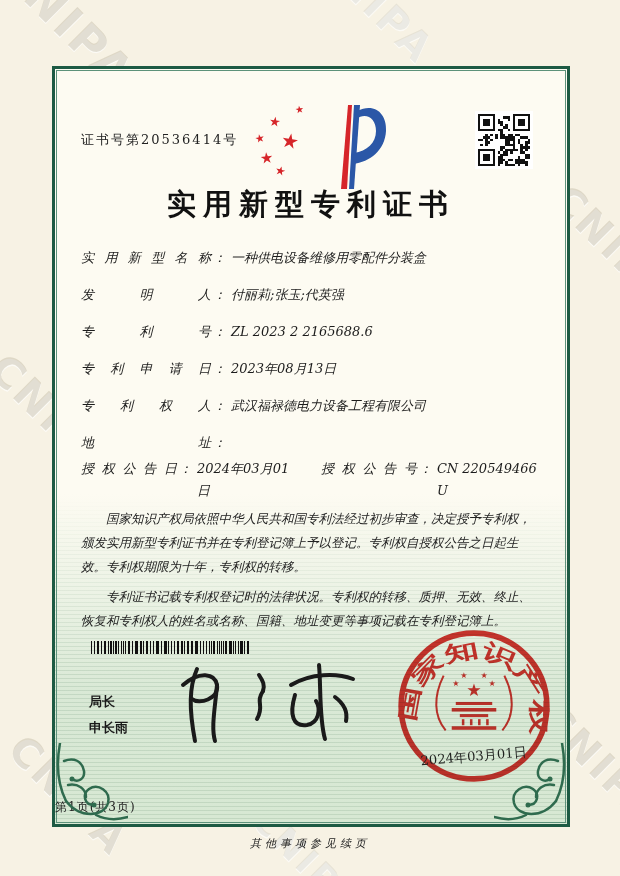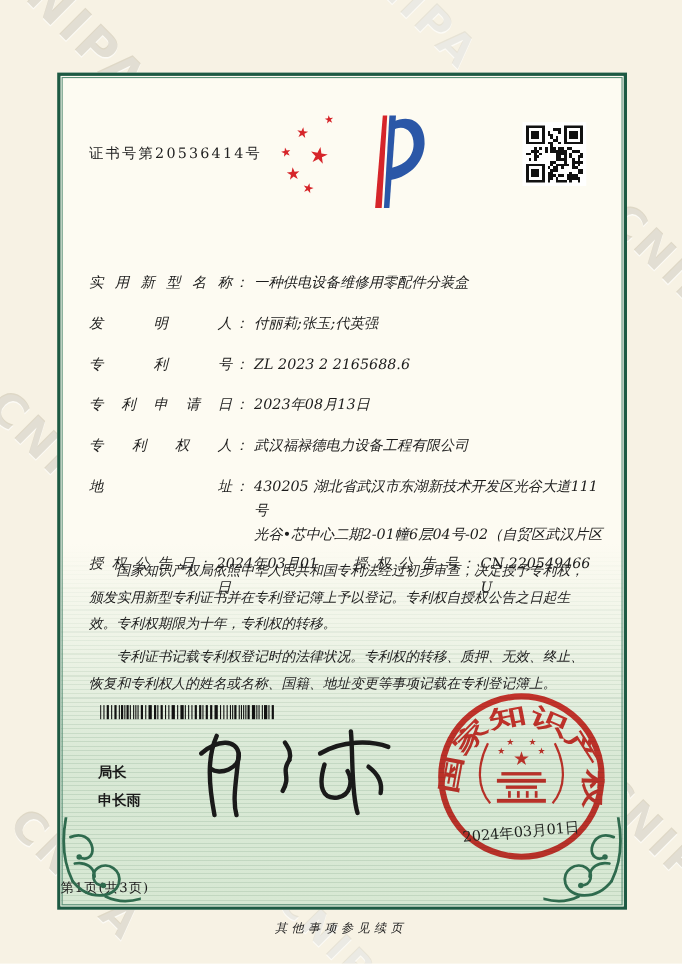--- a/index.html
+++ b/index.html
@@ -230,20 +230,21 @@
         <rect x="2" y="2" width="3" height="3" fill="#111"></rect>
         <rect x="14" y="0" width="7" height="7" fill="#111"></rect>
         <rect x="15" y="1" width="5" height="5" fill="#fff"></rect>
         <rect x="16" y="2" width="3" height="3" fill="#111"></rect>
         <rect x="0" y="14" width="7" height="7" fill="#111"></rect>
         <rect x="1" y="15" width="5" height="5" fill="#fff"></rect>
         <rect x="2" y="16" width="3" height="3" fill="#111"></rect>
       </svg>
   </div>
 
+  <div class="title">实用新型专利证书</div>
 
   <div class="rows">
     <div class="row">
       <span class="lbl">实用新型名称</span>
       <span class="colon">：</span>
       <span class="val">一种供电设备维修用零配件分装盒</span>
     </div>
     <div class="row">
       <span class="lbl">发明人</span>
       <span class="colon">：</span>
@@ -260,24 +261,20 @@
       <span class="val">2023年08月13日</span>
     </div>
     <div class="row">
       <span class="lbl">专利权人</span>
       <span class="colon">：</span>
       <span class="val">武汉福禄德电力设备工程有限公司</span>
     </div>
     <div class="row addr">
       <span class="lbl">地址</span>
       <span class="colon">：</span>
-      <span class="val">
-        <span>430205 湖北省武汉市东湖新技术开发区光谷大道111号</span><br>
-        <span>光谷•芯中心二期2-01幢6层04号-02（自贸区武汉片区</span>
-      </span>
     </div>
     <div class="row grant">
       <span class="lbl">授权公告日</span>
       <span class="colon">：</span>
       <span>2024年03月01日</span>
       <span class="grant-group2">
         <span class="lbl">授权公告号</span>
         <span class="colon">：</span>
         <span>CN 220549466 U</span>
       </span>

